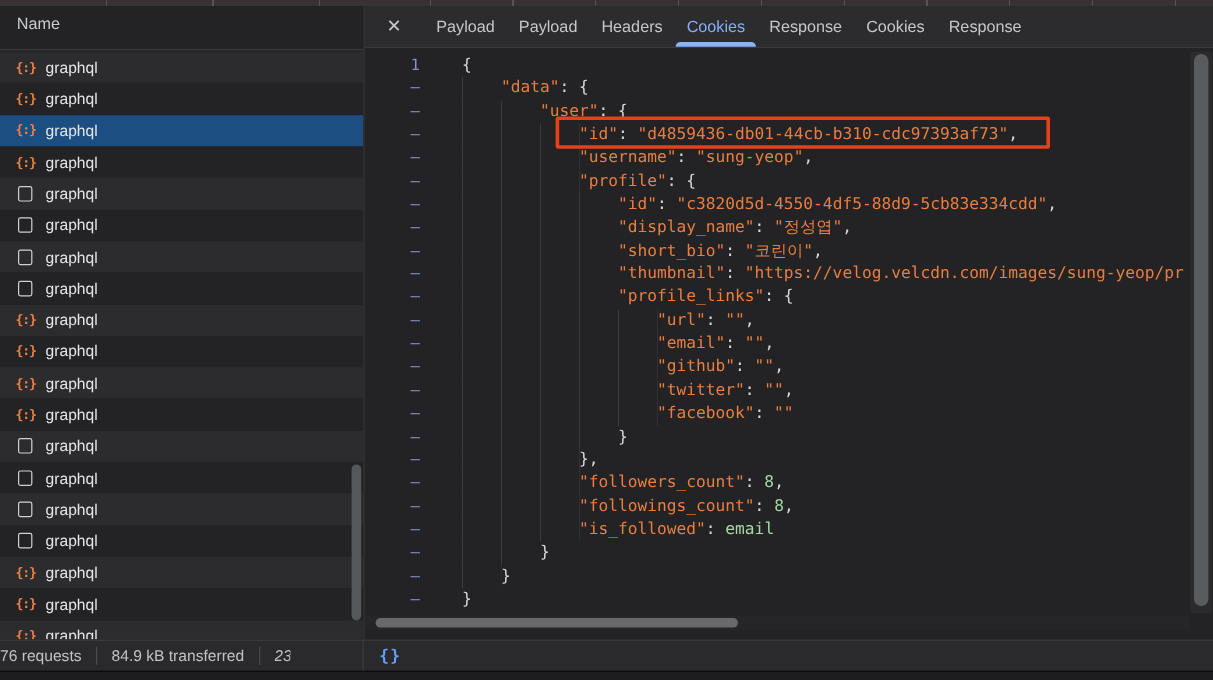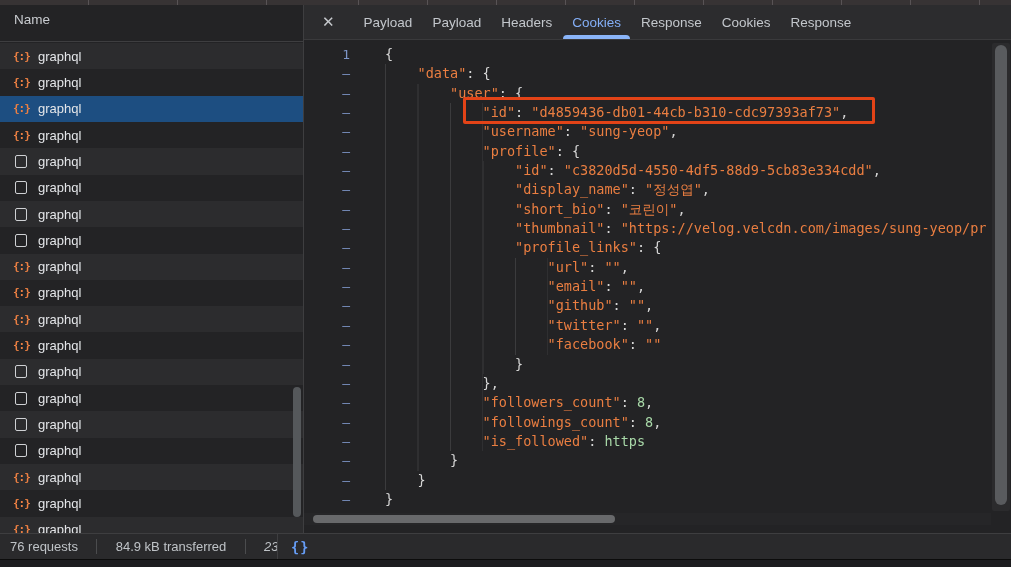--- a/index.html
+++ b/index.html
@@ -65,22 +65,22 @@
                    border:3px solid #e34317; border-radius:2px; pointer-events:none; }
 
   .hscroll-lane { position:absolute; left:0; top:472px; width:687px; height:12px; background:#262628; }
   .hthumb { position:absolute; left:9px; top:2px; width:302px; height:8px; background:#68696b; border-radius:4px; }
   .vscroll { position:absolute; right:1px; top:2px; width:18px; height:468px; background:#2b2b2d; border-radius:2px; }
   .vthumb { position:absolute; left:3px; top:2px; width:12px; height:460px; background:#595b5e; border-radius:6px; }
 
   
   .status-bar { position:absolute; left:0; top:533px; width:1011px; height:26px; background:#2a2a2c;
                 border-top:1px solid #3e3e40; display:flex; align-items:center; }
-  .summary { width:278px; height:100%; display:flex; align-items:center; gap:12px; padding-left:10px;
-             border-right:1px solid #3e3e40; overflow:hidden; color:#bfc3c7; font-size:13px; white-space:nowrap;justify-content:space-between; }
+  .summary { width:303px; height:100%; display:flex; align-items:center; gap:12px; 
+             border-right:1px solid #3e3e40; overflow:hidden; color:#bfc3c7; font-size:13px; white-space:nowrap; }
   .sep { width:1px; height:15px; background:#4b4c4e; flex:0 0 1px; }
   .clipped { display:inline-block; width:13px; overflow:hidden;font-style:italic; }
   .format-btn { margin-left:13px; color:#669df6; font:bold 13.5px "DejaVu Sans Mono", monospace; letter-spacing:1px; }
 
   .bottom-strip { position:absolute; left:0; top:559px; width:1011px; height:8px;
                   background:#1d1d1f; border-top:1px solid #0c0c0c; }
 </style>
 </head>
 <body>
 
@@ -269,21 +269,21 @@
           <div class="line">
             <span class="gut">–</span>
             <span class="codeseg"><span class="ind" style="width: 12ch;"></span><span class="tok-k">"followers_count"</span><span class="tok-p">: </span><span class="tok-n">8</span><span class="tok-p">,</span></span>
           </div>
           <div class="line">
             <span class="gut">–</span>
             <span class="codeseg"><span class="ind" style="width: 12ch;"></span><span class="tok-k">"followings_count"</span><span class="tok-p">: </span><span class="tok-n">8</span><span class="tok-p">,</span></span>
           </div>
           <div class="line">
             <span class="gut">–</span>
-            <span class="codeseg"><span class="ind" style="width: 12ch;"></span><span class="tok-k">"is_followed"</span><span class="tok-p">: </span><span class="tok-b">https</span></span>
+            <span class="codeseg"><span class="ind" style="width: 12ch;"></span><span class="tok-k">"is_followed"</span><span class="tok-p">: </span><span class="tok-b">email</span></span>
           </div>
           <div class="line">
             <span class="gut">–</span>
             <span class="codeseg"><span class="ind" style="width: 8ch;"></span><span class="tok-p">}</span></span>
           </div>
           <div class="line">
             <span class="gut">–</span>
             <span class="codeseg"><span class="ind" style="width: 4ch;"></span><span class="tok-p">}</span></span>
           </div>
           <div class="line">

